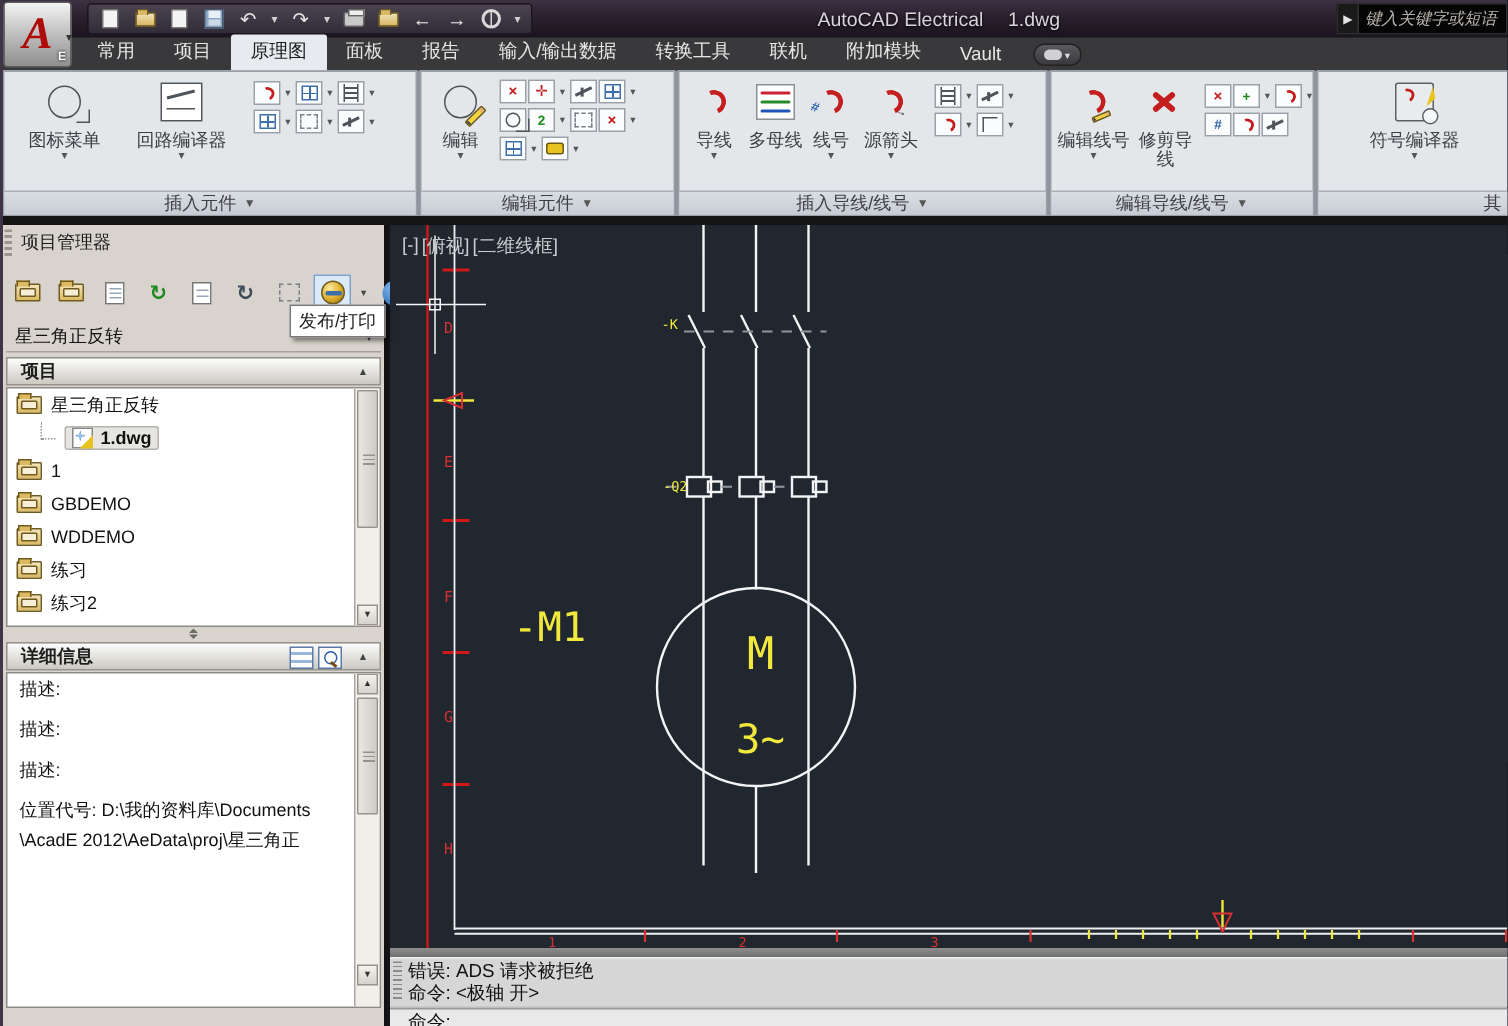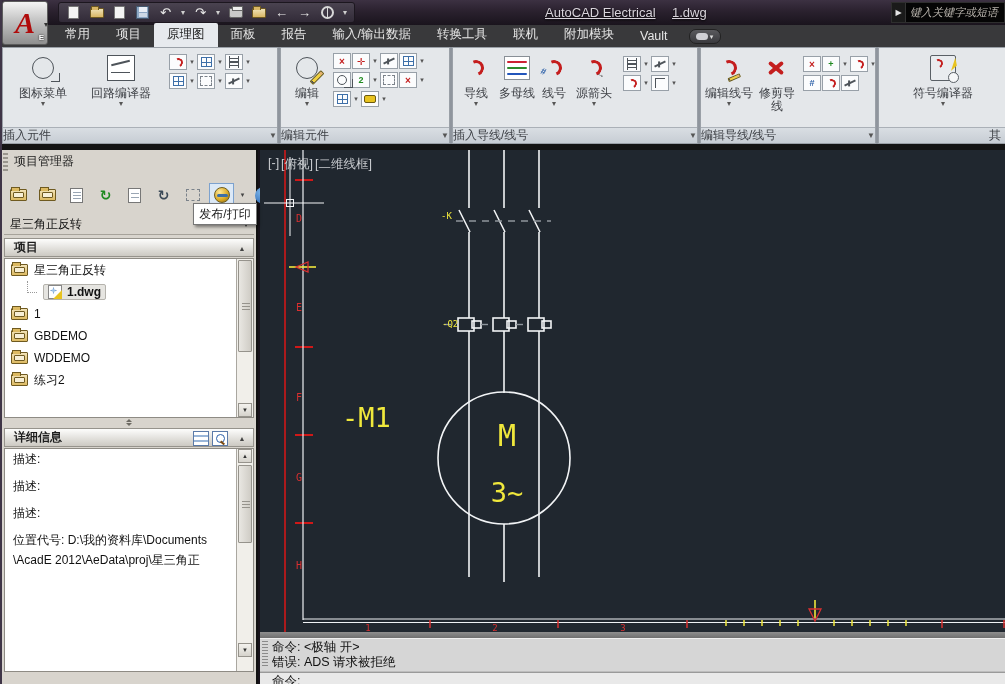--- a/index.html
+++ b/index.html
@@ -22,37 +22,37 @@
   .sh-page { width:11px; height:13px; background:#f4f4f4; border:1px solid #777; border-radius:1px; }
   .sh-folder { width:14px; height:10px; background:linear-gradient(180deg,#efe2b8,#d9b765); border:1px solid #6f5a20; border-radius:1px; position:relative; }
   .sh-folder::before { content:""; position:absolute; left:0; top:-3px; width:6px; height:3px; background:#d9b765; border:1px solid #6f5a20; border-bottom:none; border-radius:1px 1px 0 0; }
   .sh-save { width:13px; height:13px; background:#8da7c4; border:1px solid #44586e; position:relative; }
   .sh-save::before { content:""; position:absolute; left:2px; top:0; width:8px; height:5px; background:#e8eef5; }
   .sh-save::after { content:""; position:absolute; left:2px; bottom:1px; width:8px; height:4px; background:#cdd9e6; }
   .sh-print { width:14px; height:10px; background:#c9c9c9; border:1px solid #666; border-radius:1px 1px 2px 2px; position:relative; }
   .sh-print::before { content:""; position:absolute; left:2px; top:-3px; width:9px; height:3px; background:#eee; border:1px solid #666; }
   .sh-wheel { width:13px; height:13px; border:2px solid #d8d8d8; border-radius:50%; position:relative; }
   .sh-wheel::before { content:""; position:absolute; left:4px; top:-1px; width:1px; height:11px; background:#d8d8d8; }
-  .title-text { position:absolute; top:5px; color:#d9d4dc; font-size:13px; text-shadow:0 1px 2px #000;text-decoration:underline; }
+  .title-text { position:absolute; top:5px; color:#d9d4dc; font-size:13px; text-shadow:0 1px 2px #000; }
   .search-box { position:absolute; right:0; top:2px; width:114px; height:21px; background:#050505; border:1px solid #2e2e2e; display:flex; align-items:center; z-index:5;}
   .search-go { width:14px; height:100%; background:#1a1a1a; color:#e4e4e4; font-size:8px; display:flex; align-items:center; justify-content:center; border-right:1px solid #333; }
   .search-input { flex:1; color:#b9b4ad; font-style:italic; font-size:11px; padding-left:4px; white-space:nowrap; overflow:hidden; }
 
   
   .tabrow { position:absolute; left:0; top:25px; width:1005px; height:22px; background:#39393b; display:flex; align-items:flex-end; padding-left:52px; }
   .rtab { padding:3px 13px 4px; color:#e6e6e6; font-size:12.5px; cursor:default; }
   .rtab.active { background:#e7eaee; color:#1c1c1c; border-radius:2px 2px 0 0; }
   .cloud-btn { margin:0 0 3px 8px; width:32px; height:15px; background:linear-gradient(180deg,#5a5a5e,#39393d); border:1px solid #222; border-radius:7px; display:flex; align-items:center; justify-content:center; gap:2px; }
   .cloud-dot { width:12px; height:7px; background:#cfcfd4; border-radius:4px; }
   .cloud-btn .dd { color:#ddd; font-size:7px; }
 
   
   .ribbon { position:absolute; left:0; top:47px; width:1005px; height:97px; background:#8f959d; }
   .rpanel { position:absolute; top:0; height:97px; background:#e4e7ea; border:1px solid #9aa0a7; }
-  .rpanel-footer { position:absolute; left:0; bottom:0; width:100%; height:16px; background:linear-gradient(180deg,#d9dee3,#c7cdd4); border-top:1px solid #aab0b7; display:flex; align-items:center; justify-content:space-between; gap:5px; color:#3c3f44; font-size:12px; }
+  .rpanel-footer { position:absolute; left:0; bottom:0; width:100%; height:16px; background:linear-gradient(180deg,#d9dee3,#c7cdd4); border-top:1px solid #aab0b7; display:flex; align-items:center; justify-content:center; gap:5px; color:#3c3f44; font-size:12px; }
   .rpanel-footer .pd { font-size:8px; color:#555; }
   .bigbtn { position:absolute; top:3px; display:flex; flex-direction:column; align-items:center; color:#3c3f44; font-size:12px; line-height:13px; text-align:center; }
   .bigbtn .icon-area { height:34px; display:flex; align-items:center; justify-content:center; margin-bottom:2px; }
   .bigbtn .dd { font-size:8px; color:#555; line-height:8px; }
   .mini-grid { position:absolute; display:flex; flex-direction:column; gap:3px; }
   .mg-row { display:flex; align-items:center; gap:1px; }
   .mi { width:18px; height:16px; background:#fbfcfd; border:1px solid #98a0a8; display:flex; align-items:center; justify-content:center; }
   .mi-dd { font-size:7px; color:#555; width:8px; text-align:center; }
   
   .g-circle { width:22px; height:22px; border:1.6px solid #4e545a; border-radius:50%; position:relative; }
@@ -544,20 +544,26 @@
     <div class="tree-row">
       <span class="pfold">
           <span class="mark"></span>
         </span>
       <span>WDDEMO</span>
     </div>
     <div class="tree-row">
       <span class="pfold">
           <span class="mark"></span>
         </span>
+      <span>练习</span>
+    </div>
+    <div class="tree-row">
+      <span class="pfold">
+          <span class="mark"></span>
+        </span>
       <span>练习2</span>
     </div>
     <div class="vscroll">
       <div class="vthumb" style="top:1px;height:92px;">
           <span class="ridges"></span>
         </div>
       <div class="varrow" style="bottom:0;">▼</div>
     </div>
   </div>
   <div class="tree-splitter">
@@ -695,20 +701,20 @@
         <line x1="555" y1="450" x2="555" y2="468" stroke="#f0e83c" stroke-width="1.6"></line>
         <path d="M549 459 L561 459 L555 471 Z" fill="none" stroke="#d83030" stroke-width="1.3"></path>
       </g>
     </g>
   </svg>
 </div>
 
 <div class="cmd">
   <div class="cmd-splitter"></div>
   <div class="cmd-hist">
+    <div>错误: ADS 请求被拒绝</div>
     <div>命令:  &lt;极轴 开&gt;</div>
-    <div>错误: ADS 请求被拒绝</div>
   </div>
   <div class="cmd-grip"></div>
   <div class="cmd-input">命令:</div>
 </div>
 
 <div class="edge-left"></div>
 
 </body></html>

